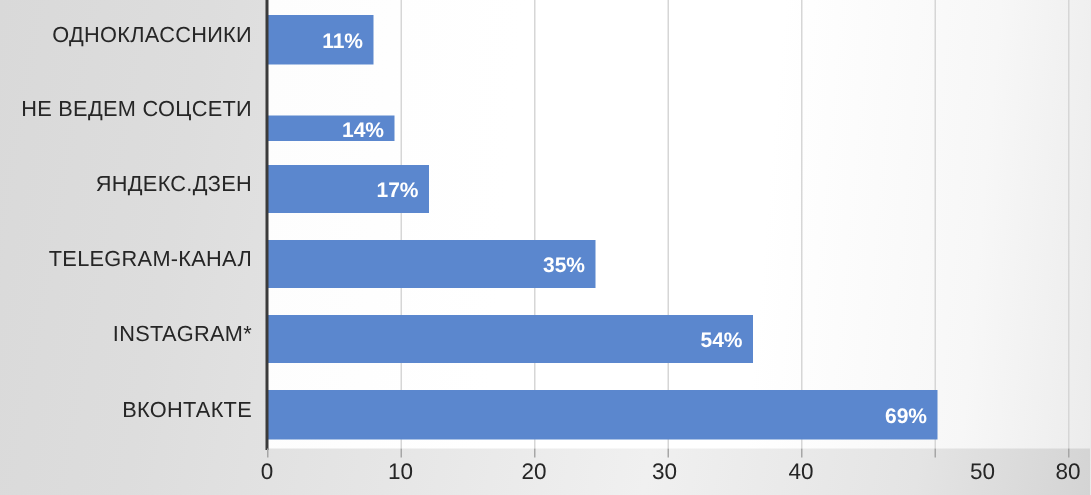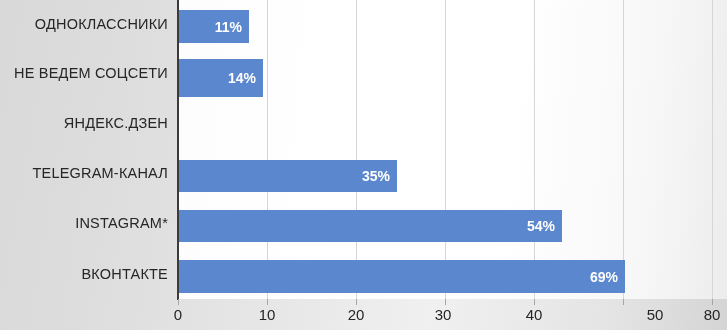--- a/index.html
+++ b/index.html
@@ -119,27 +119,30 @@
     <div class="gridline" style="left:89px"></div>
     <div class="gridline" style="left:178px"></div>
     <div class="gridline" style="left:267px"></div>
     <div class="gridline" style="left:356px"></div>
     <div class="gridline" style="left:445px"></div>
     <div class="gridline" style="left:534px"></div>
 
     <div class="bar" style="top:10px;height:33px;width:71px">
       <span class="bar-label">11%</span>
     </div>
-    <div class="bar" style="top:59px;height:38px;width:85px">
+    <div class="bar" style="top:77px;height:17px;width:85px">
       <span class="bar-label">14%</span>
+    </div>
+    <div class="bar" style="top:110px;height:32px;width:108px">
+      <span class="bar-label">17%</span>
     </div>
     <div class="bar" style="top:160px;height:32px;width:219px">
       <span class="bar-label">35%</span>
     </div>
-    <div class="bar" style="top:210px;height:32px;width:384px">
+    <div class="bar" style="top:210px;height:32px;width:324px">
       <span class="bar-label">54%</span>
     </div>
     <div class="bar" style="top:260px;height:33px;width:447px">
       <span class="bar-label">69%</span>
     </div>
   </div>
 
   <div id="value-axis-line"></div>
 
   <div id="category-axis">

